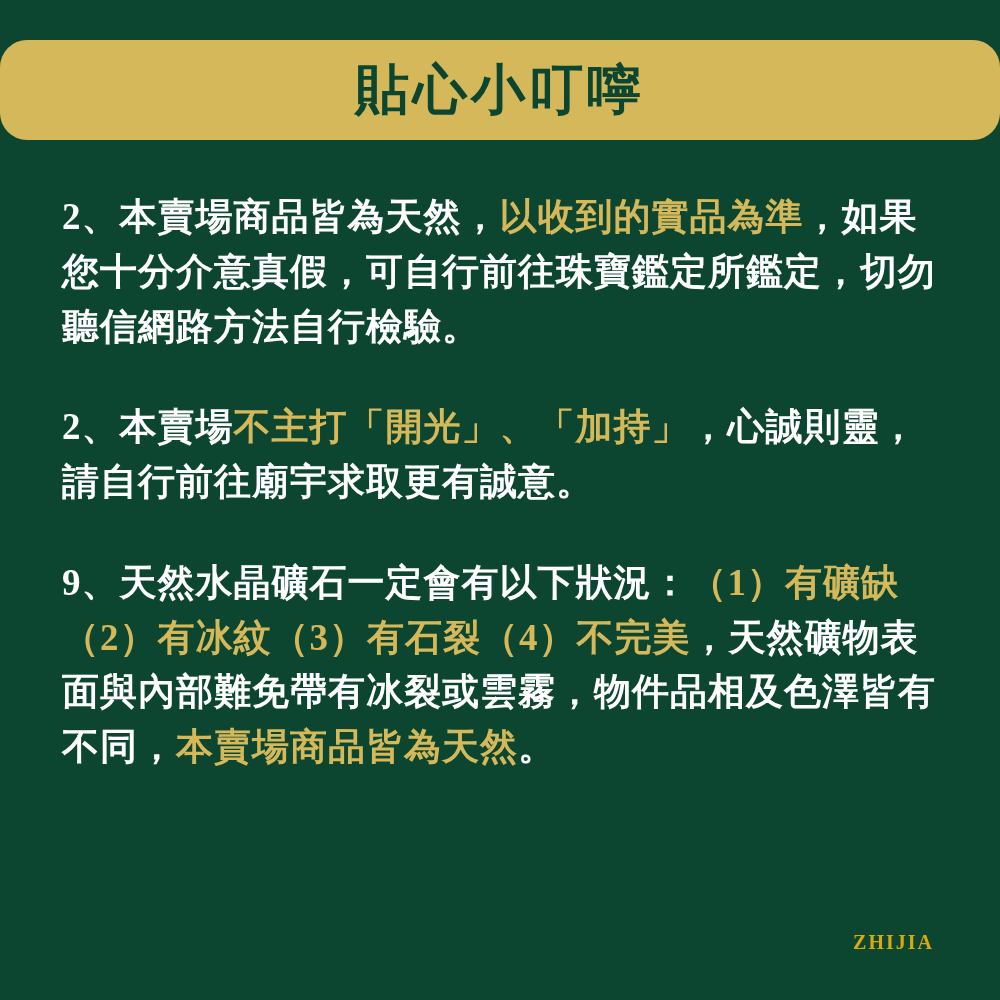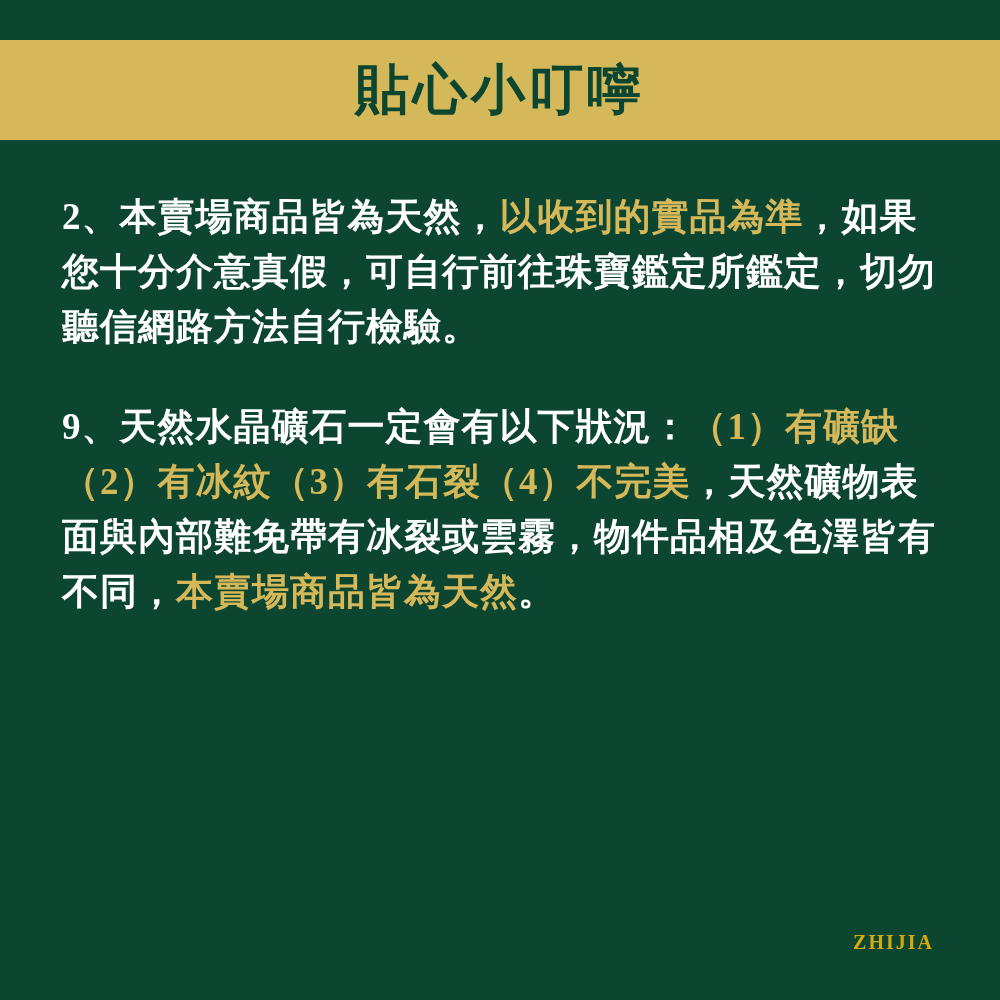--- a/index.html
+++ b/index.html
@@ -23,20 +23,21 @@
   .banner {
     position: absolute;
     top: 40px;
     left: 0;
     width: 1000px;
     height: 100px;
     background: #d4b85a;
     display: flex;
     align-items: center;
     justify-content: center;
+    border-radius: 27px;
   }
   .banner-title {
     font-size: 54px;
     font-weight: bold;
     color: #0d4630;
     letter-spacing: 4px;
     line-height: 1;
     font-family: "Liberation Serif", "DejaVu Serif", serif;
   }
   .content {
@@ -81,19 +82,22 @@
 
   <div class="banner">
     <div class="banner-title">貼心小叮嚀</div>
   </div>
 
   <div class="content">
     <p class="para">
       <span>2、本賣場商品皆為天然，</span><span class="hl">以收到的實品為準</span><span>，如果您十分介意真假，可自行前往珠寶鑑定所鑑定，切勿聽信網路方法自行檢驗。</span>
     </p>
     <p class="para">
+      <span>2、本賣場</span><span class="hl">不主打「開光」、「加持」</span><span>，心誠則靈，請自行前往廟宇求取更有誠意。</span>
+    </p>
+    <p class="para">
       <span>9、天然水晶礦石一定會有以下狀況：</span><span class="hl">（1）有礦缺（2）有冰紋（3）有石裂（4）不完美</span><span>，天然礦物表面與內部難免帶有冰裂或雲霧，物件品相及色澤皆有不同，</span><span class="hl">本賣場商品皆為天然</span><span>。</span>
     </p>
   </div>
 
   <div class="watermark">ZHIJIA</div>
 
 </div>
 
 </body></html>

